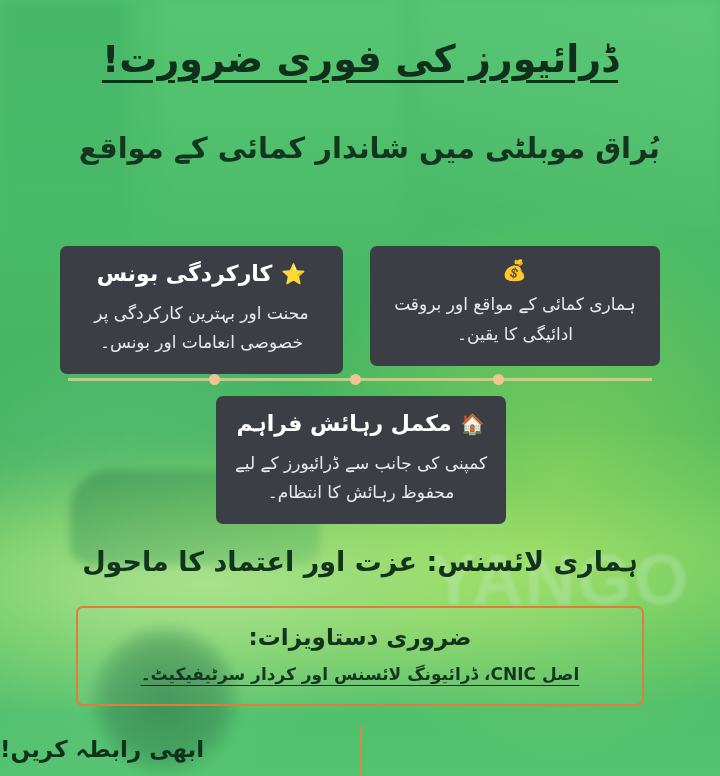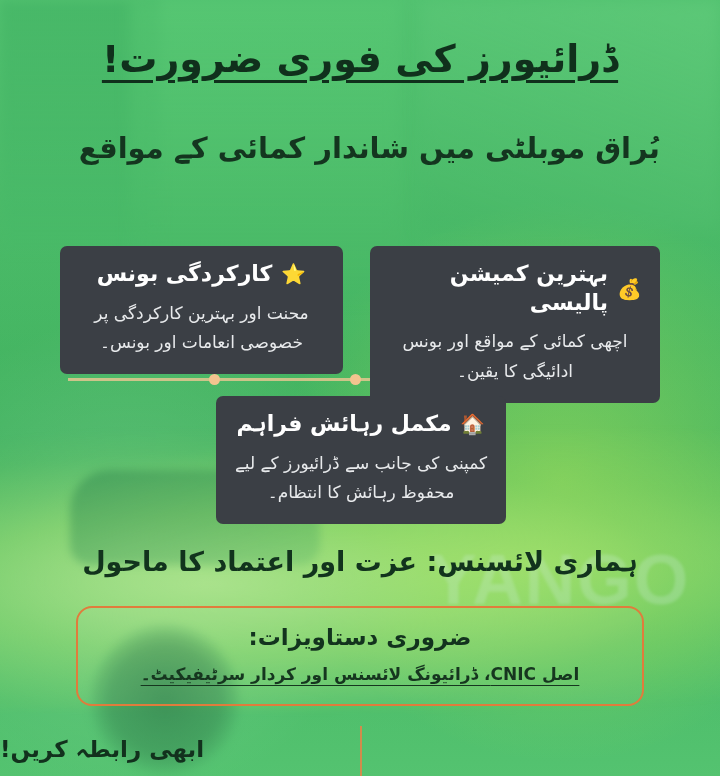--- a/index.html
+++ b/index.html
@@ -190,21 +190,21 @@
     color: #12331d;
   }
 
   .docbox {
     position: absolute;
     top: 606px;
     left: 76px;
     width: 568px;
     box-sizing: border-box;
     border: 2px solid #e07c3c;
-    border-radius: 16px;
+    border-radius: 7px;
     padding: 16px 20px 20px;
     text-align: center;
     background: rgba(255,255,255,0.04);
   }
   .docbox-title {
     font-size: 23px;
     font-weight: bold;
     color: #13331e;
     margin-bottom: 14px;
   }
@@ -259,23 +259,22 @@
 
     <div class="timeline">
       <div class="dot d1"></div>
       <div class="dot d2"></div>
       <div class="dot d3"></div>
     </div>
 
     <div class="card card-a">
       <div class="card-title">
         <span class="card-icon">💰</span>
-        <span>بہترین کمیشن پالیسی</span>
       </div>
-      <div class="card-body">اچھی کمائی کے مواقع اور بونس ادائیگی کا یقین۔</div>
+      <div class="card-body">ہماری کمائی کے مواقع اور بروقت ادائیگی کا یقین۔</div>
     </div>
 
     <div class="card card-b">
       <div class="card-title">
         <span class="card-icon">⭐</span>
         <span>کارکردگی بونس</span>
       </div>
       <div class="card-body">محنت اور بہترین کارکردگی پر خصوصی انعامات اور بونس۔</div>
     </div>
 

